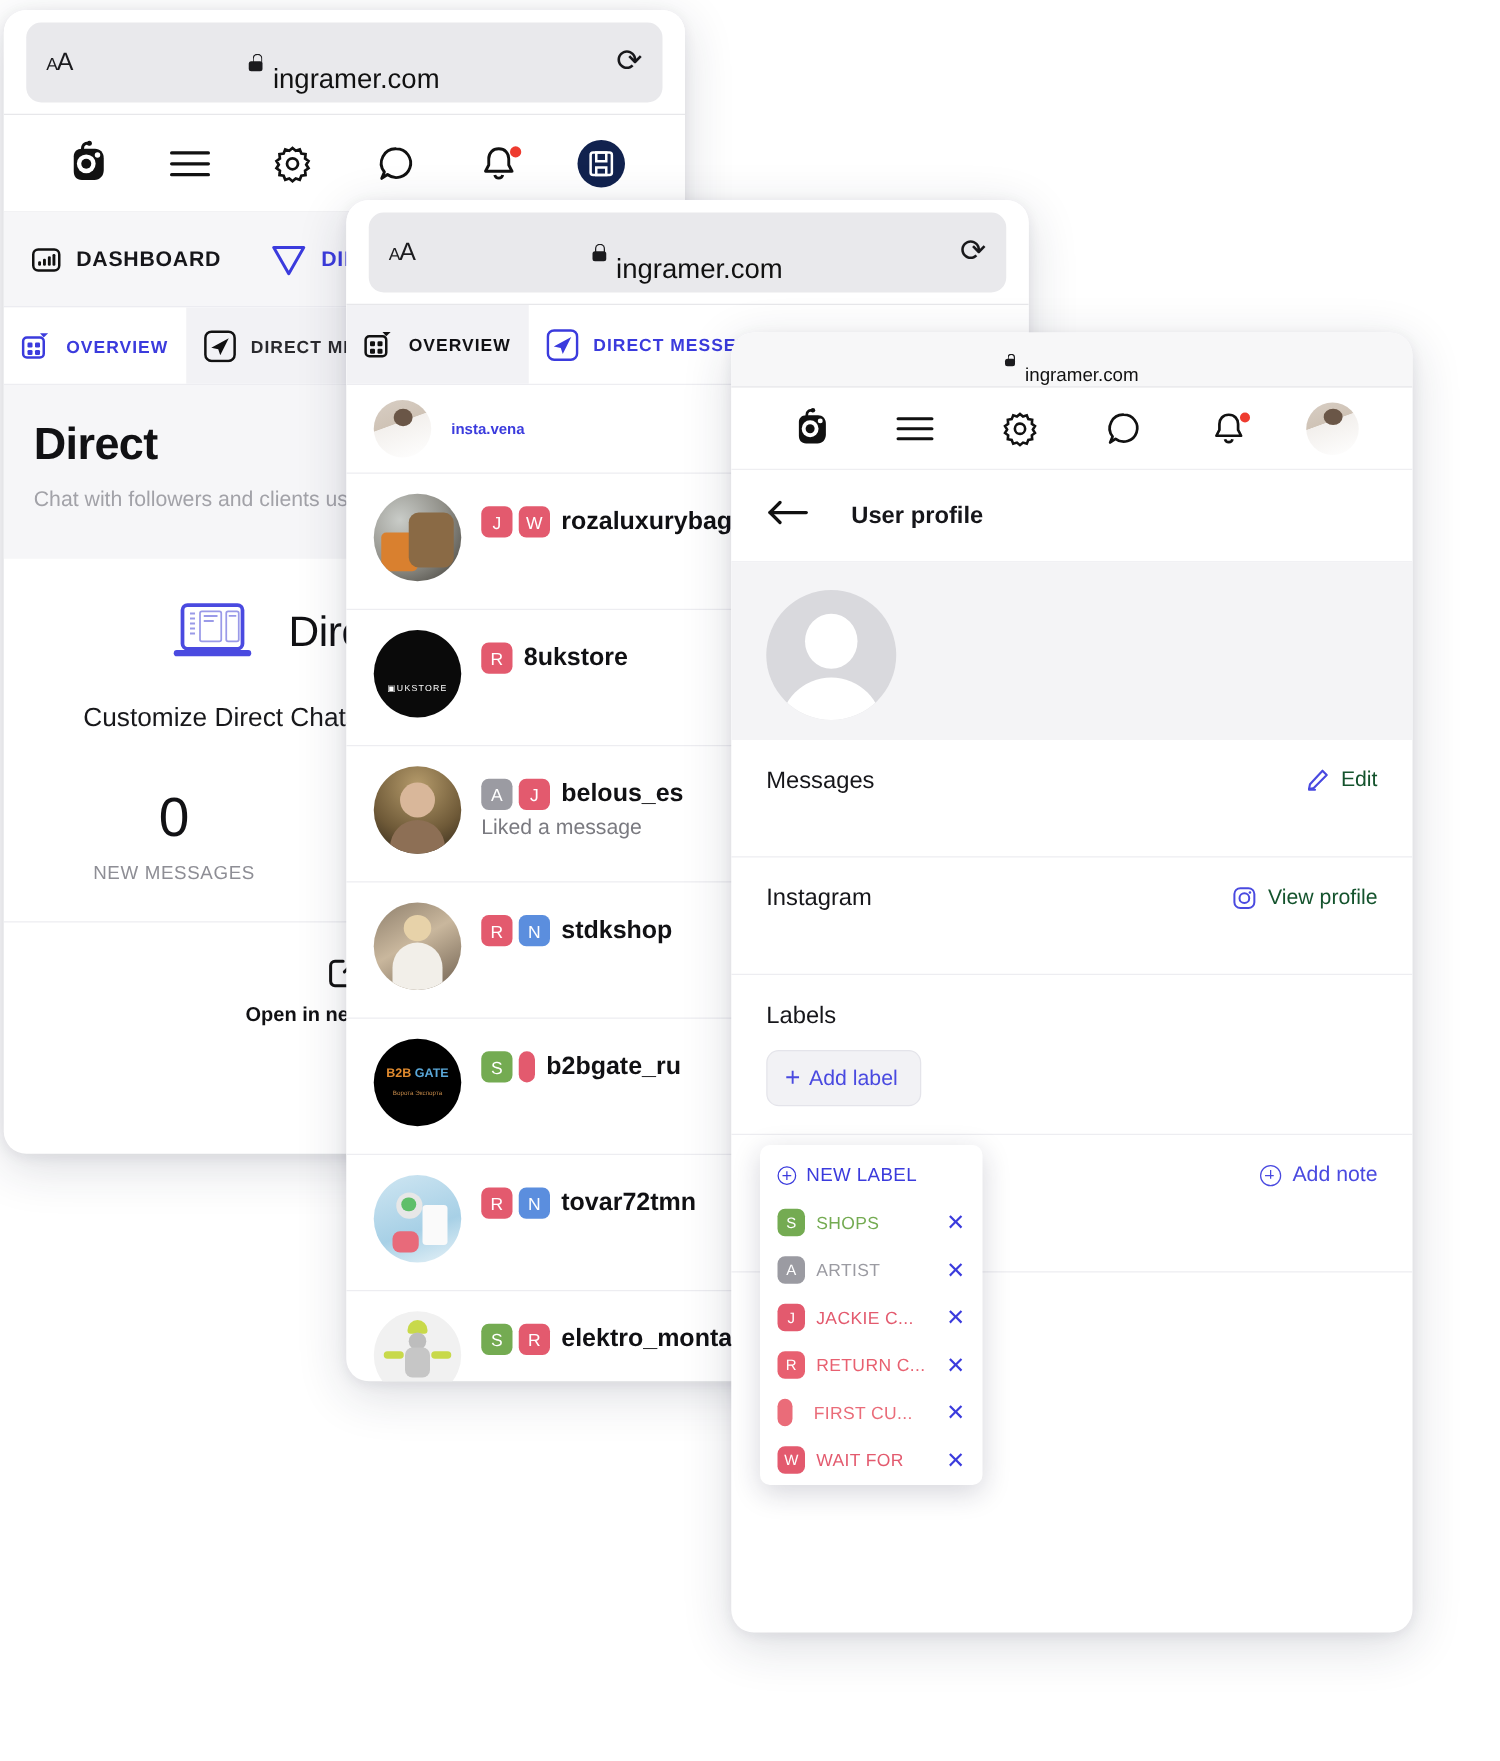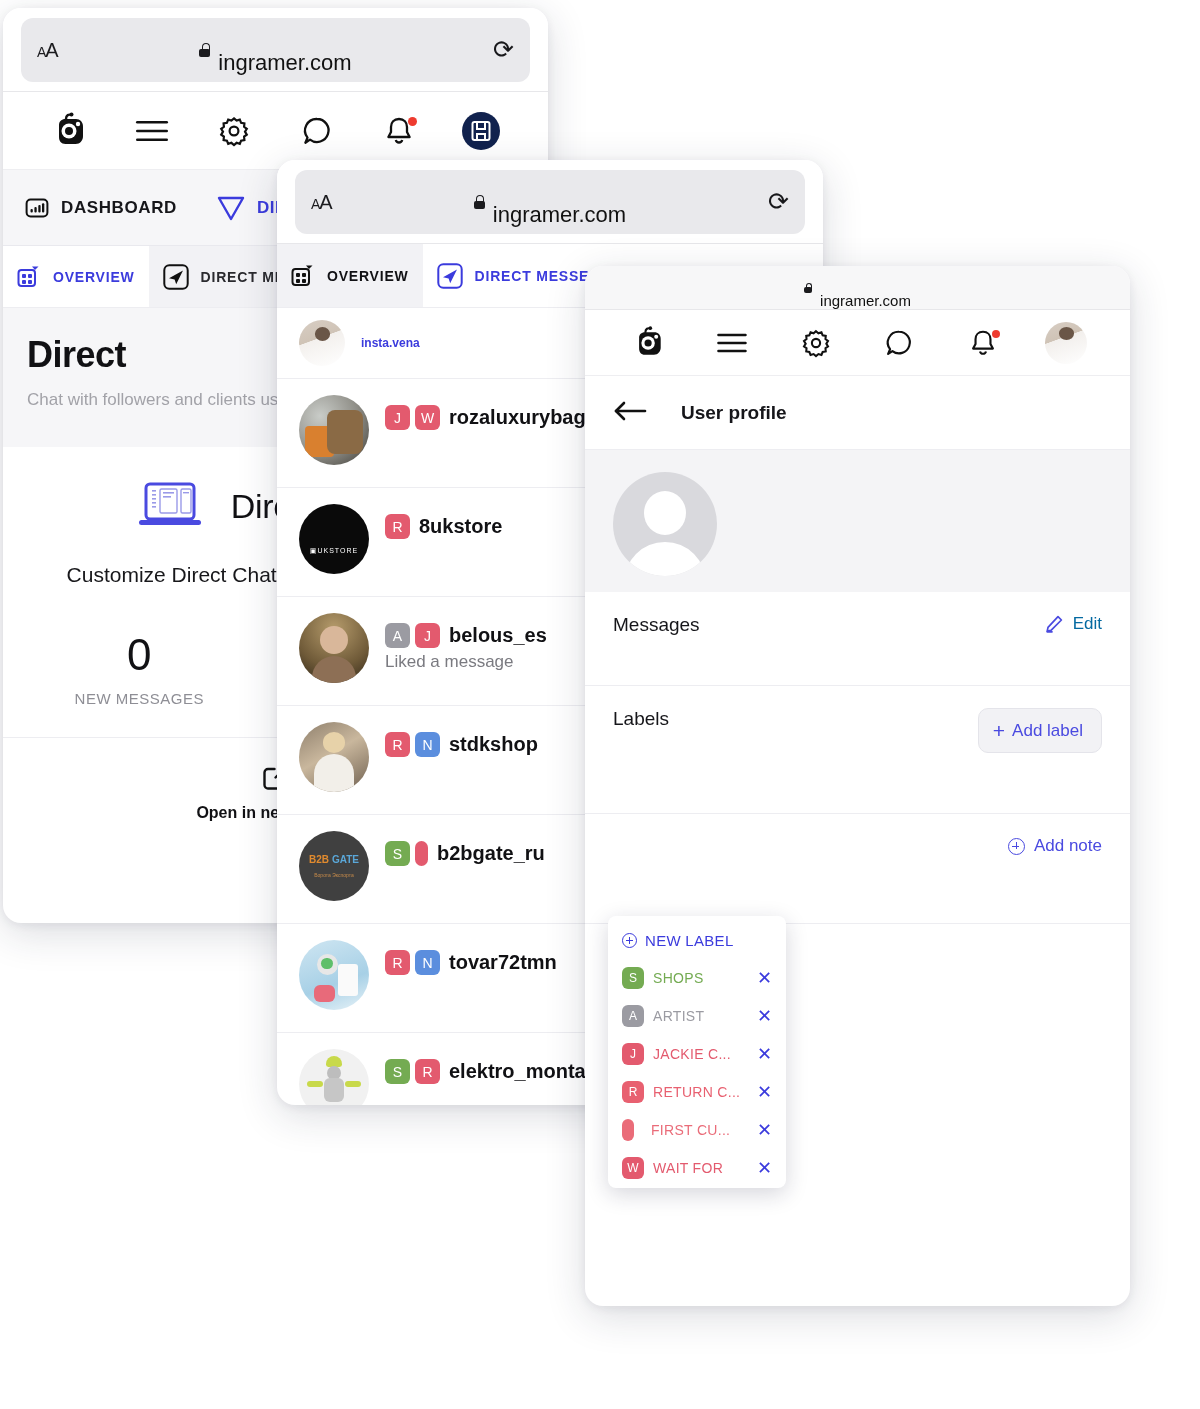--- a/index.html
+++ b/index.html
@@ -201,21 +201,21 @@
     content:""; position:absolute; left:50%; top:70px; transform:translateX(-50%);
     width:82px; height:70px; border-radius:42px 42px 0 0; background:#fff;
   }
 
   .pf-row {
     display: flex; align-items: flex-start; justify-content: space-between;
     padding: 22px 28px; min-height: 94px;
     border-bottom: 1px solid #ededf1;
   }
   .pf-row .k { font-size: 19px; color: #16161a; }
-  .pf-action { display: flex; align-items: center; gap: 9px; color: #0369a1; font-size: 17px; }
+  .pf-action { display: flex; align-items: center; gap: 9px; color: #14532d; font-size: 17px; }
 
   .addlabel-btn {
     display: inline-flex; align-items: center; gap: 7px;
     background: #f2f2f5; border: 1px solid #e4e4ea;
     border-radius: 10px; padding: 11px 18px 11px 14px;
     color: #4a4ae0; font-size: 17px;
   }
   .addlabel-btn .plus { font-size: 21px; line-height: 1; }
 
   
@@ -509,21 +509,21 @@
         <span class="chat-meta">
           <span class="chat-name-line">
             <span class="tagchip" style="background:#e35a6e">R</span>
             <span class="tagchip" style="background:#5b8ede">N</span>
             <span class="chat-name">stdkshop</span>
           </span>
         </span>
       </div>
 
       <div class="chat-row">
-        <span class="chat-av" style="background:#404040">
+        <span class="chat-av" style="background:#000000">
           <span style="position:absolute;left:50%;top:40%;transform:translate(-50%,-50%);font-size:10px;font-weight:bold;white-space:nowrap">
             <span style="color:#e08a2e">B2B</span> <span style="color:#5aa7d8">GATE</span>
           </span>
           <span style="position:absolute;left:50%;top:58%;transform:translateX(-50%);font-size:5px;color:#c58a4a;white-space:nowrap">Ворота Экспорта</span>
         </span>
         <span class="chat-meta">
           <span class="chat-name-line">
             <span class="tagchip" style="background:#74ab52">S</span>
             <span class="tagchip narrow" style="background:#e35a6e"></span>
             <span class="chat-name">b2bgate_ru</span>
@@ -636,22 +636,33 @@
       <span class="k">Messages</span>
       <span class="pf-action">
         <svg width="20" height="20" viewBox="0 0 20 20">
           <path d="M14 2.6 L17.4 6 L7 16.4 L3.2 17.2 L4 13.4 Z" fill="none" stroke="#4a4ae0" stroke-width="1.7" stroke-linejoin="round"></path>
           <path d="M3.2 17.8 H8" stroke="#4a4ae0" stroke-width="1.7" stroke-linecap="round"></path>
         </svg>
         <span>Edit</span>
       </span>
     </div>
 
-
-    <div class="pf-row" style="flex-direction:row;align-items:flex-start;gap:16px;min-height:128px;position:relative;">
+    <div class="pf-row">
+      <span class="k">Instagram</span>
+      <span class="pf-action">
+        <svg width="19" height="19" viewBox="0 0 20 20">
+          <rect x="1.6" y="1.6" width="16.8" height="16.8" rx="5" fill="none" stroke="#4a4ae0" stroke-width="1.7"></rect>
+          <circle cx="10" cy="10" r="4.1" fill="none" stroke="#4a4ae0" stroke-width="1.7"></circle>
+          <circle cx="14.7" cy="5.3" r="1.1" fill="#4a4ae0"></circle>
+        </svg>
+        <span>View profile</span>
+      </span>
+    </div>
+
+    <div class="pf-row" style="flex-direction:column;align-items:flex-start;gap:16px;min-height:128px;position:relative;">
       <span class="k">Labels</span>
       <span class="addlabel-btn">
         <span class="plus">+</span>
         <span>Add label</span>
       </span>
     </div>
 
     <div class="pf-row" style="justify-content:flex-end;min-height:110px;">
       <span class="add-note">
         <span class="circ-plus"></span>

